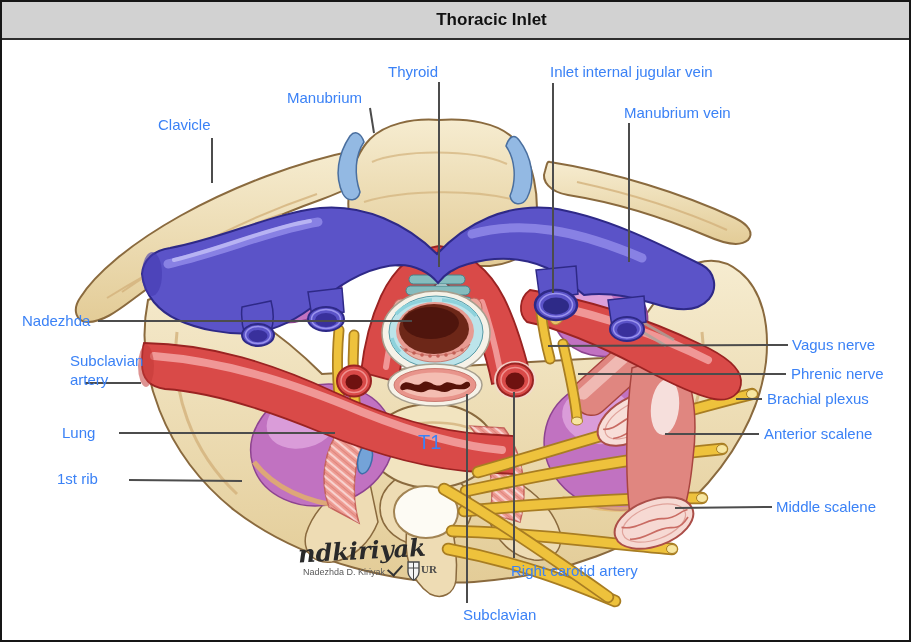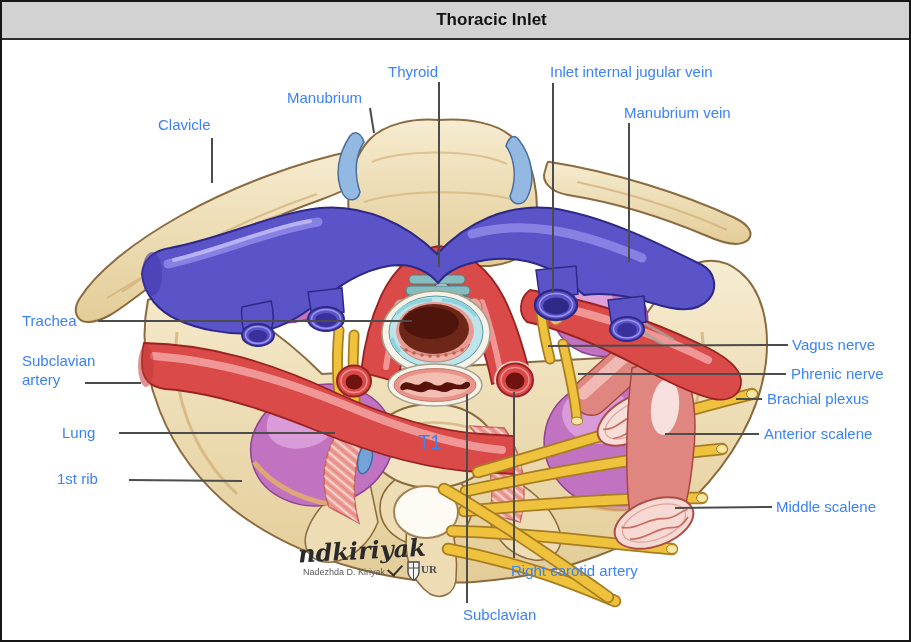--- a/index.html
+++ b/index.html
@@ -12,21 +12,21 @@
     position:absolute;left:0;top:0;width:907px;height:36px;
     background:#d2d2d2;border-bottom:2px solid #2e2e2e;
     display:flex;align-items:center;justify-content:center;
     font-size:17px;font-weight:bold;color:#111;padding-left:36px;
   }
   .art{position:absolute;left:0;top:0;width:907px;height:638px;}
   .lbl{
     position:absolute;font-size:15px;line-height:1.25;color:#3b82f6;
     white-space:nowrap;
   }
-  .lbl.wrap{white-space:normal;width:112px;}
+  .lbl.wrap{white-space:normal;width:112px;margin-left:48px;}
   .lbl.big{font-size:20px;}
   .sig-script{
     position:absolute;left:296px;top:534px;width:130px;
     font-family:"DejaVu Serif", serif;font-style:italic;font-weight:bold;
     font-size:24px;color:#2a2a2a;transform:rotate(-3deg);letter-spacing:0px;
   }
   .sig-name{
     position:absolute;left:301px;top:565px;font-size:9px;color:#5a5a5a;
     white-space:nowrap;
   }
@@ -301,21 +301,21 @@
       <path d="M512,390 L512,556"></path>
       <path d="M465,392 L465,601"></path>
     </g>
   </svg>
 
   <div class="lbl" style="left:156px;top:114px">Clavicle</div>
   <div class="lbl" style="left:285px;top:87px">Manubrium</div>
   <div class="lbl" style="left:386px;top:61px">Thyroid</div>
   <div class="lbl" style="left:548px;top:61px">Inlet internal jugular vein</div>
   <div class="lbl" style="left:622px;top:102px">Manubrium vein</div>
-  <div class="lbl" style="left:20px;top:310px">Trachea</div>
+  <div class="lbl" style="left:20px;top:310px">Nadezhda</div>
   <div class="lbl wrap" style="left:20px;top:350px">Subclavian artery</div>
   <div class="lbl" style="left:60px;top:422px">Lung</div>
   <div class="lbl" style="left:55px;top:468px">1st rib</div>
   <div class="lbl" style="left:790px;top:334px">Vagus nerve</div>
   <div class="lbl" style="left:789px;top:363px">Phrenic nerve</div>
   <div class="lbl" style="left:765px;top:388px">Brachial plexus</div>
   <div class="lbl" style="left:762px;top:423px">Anterior scalene</div>
   <div class="lbl" style="left:774px;top:496px">Middle scalene</div>
   <div class="lbl big" style="left:416px;top:428px">T1</div>
   <div class="lbl" style="left:509px;top:560px">Right carotid artery</div>

